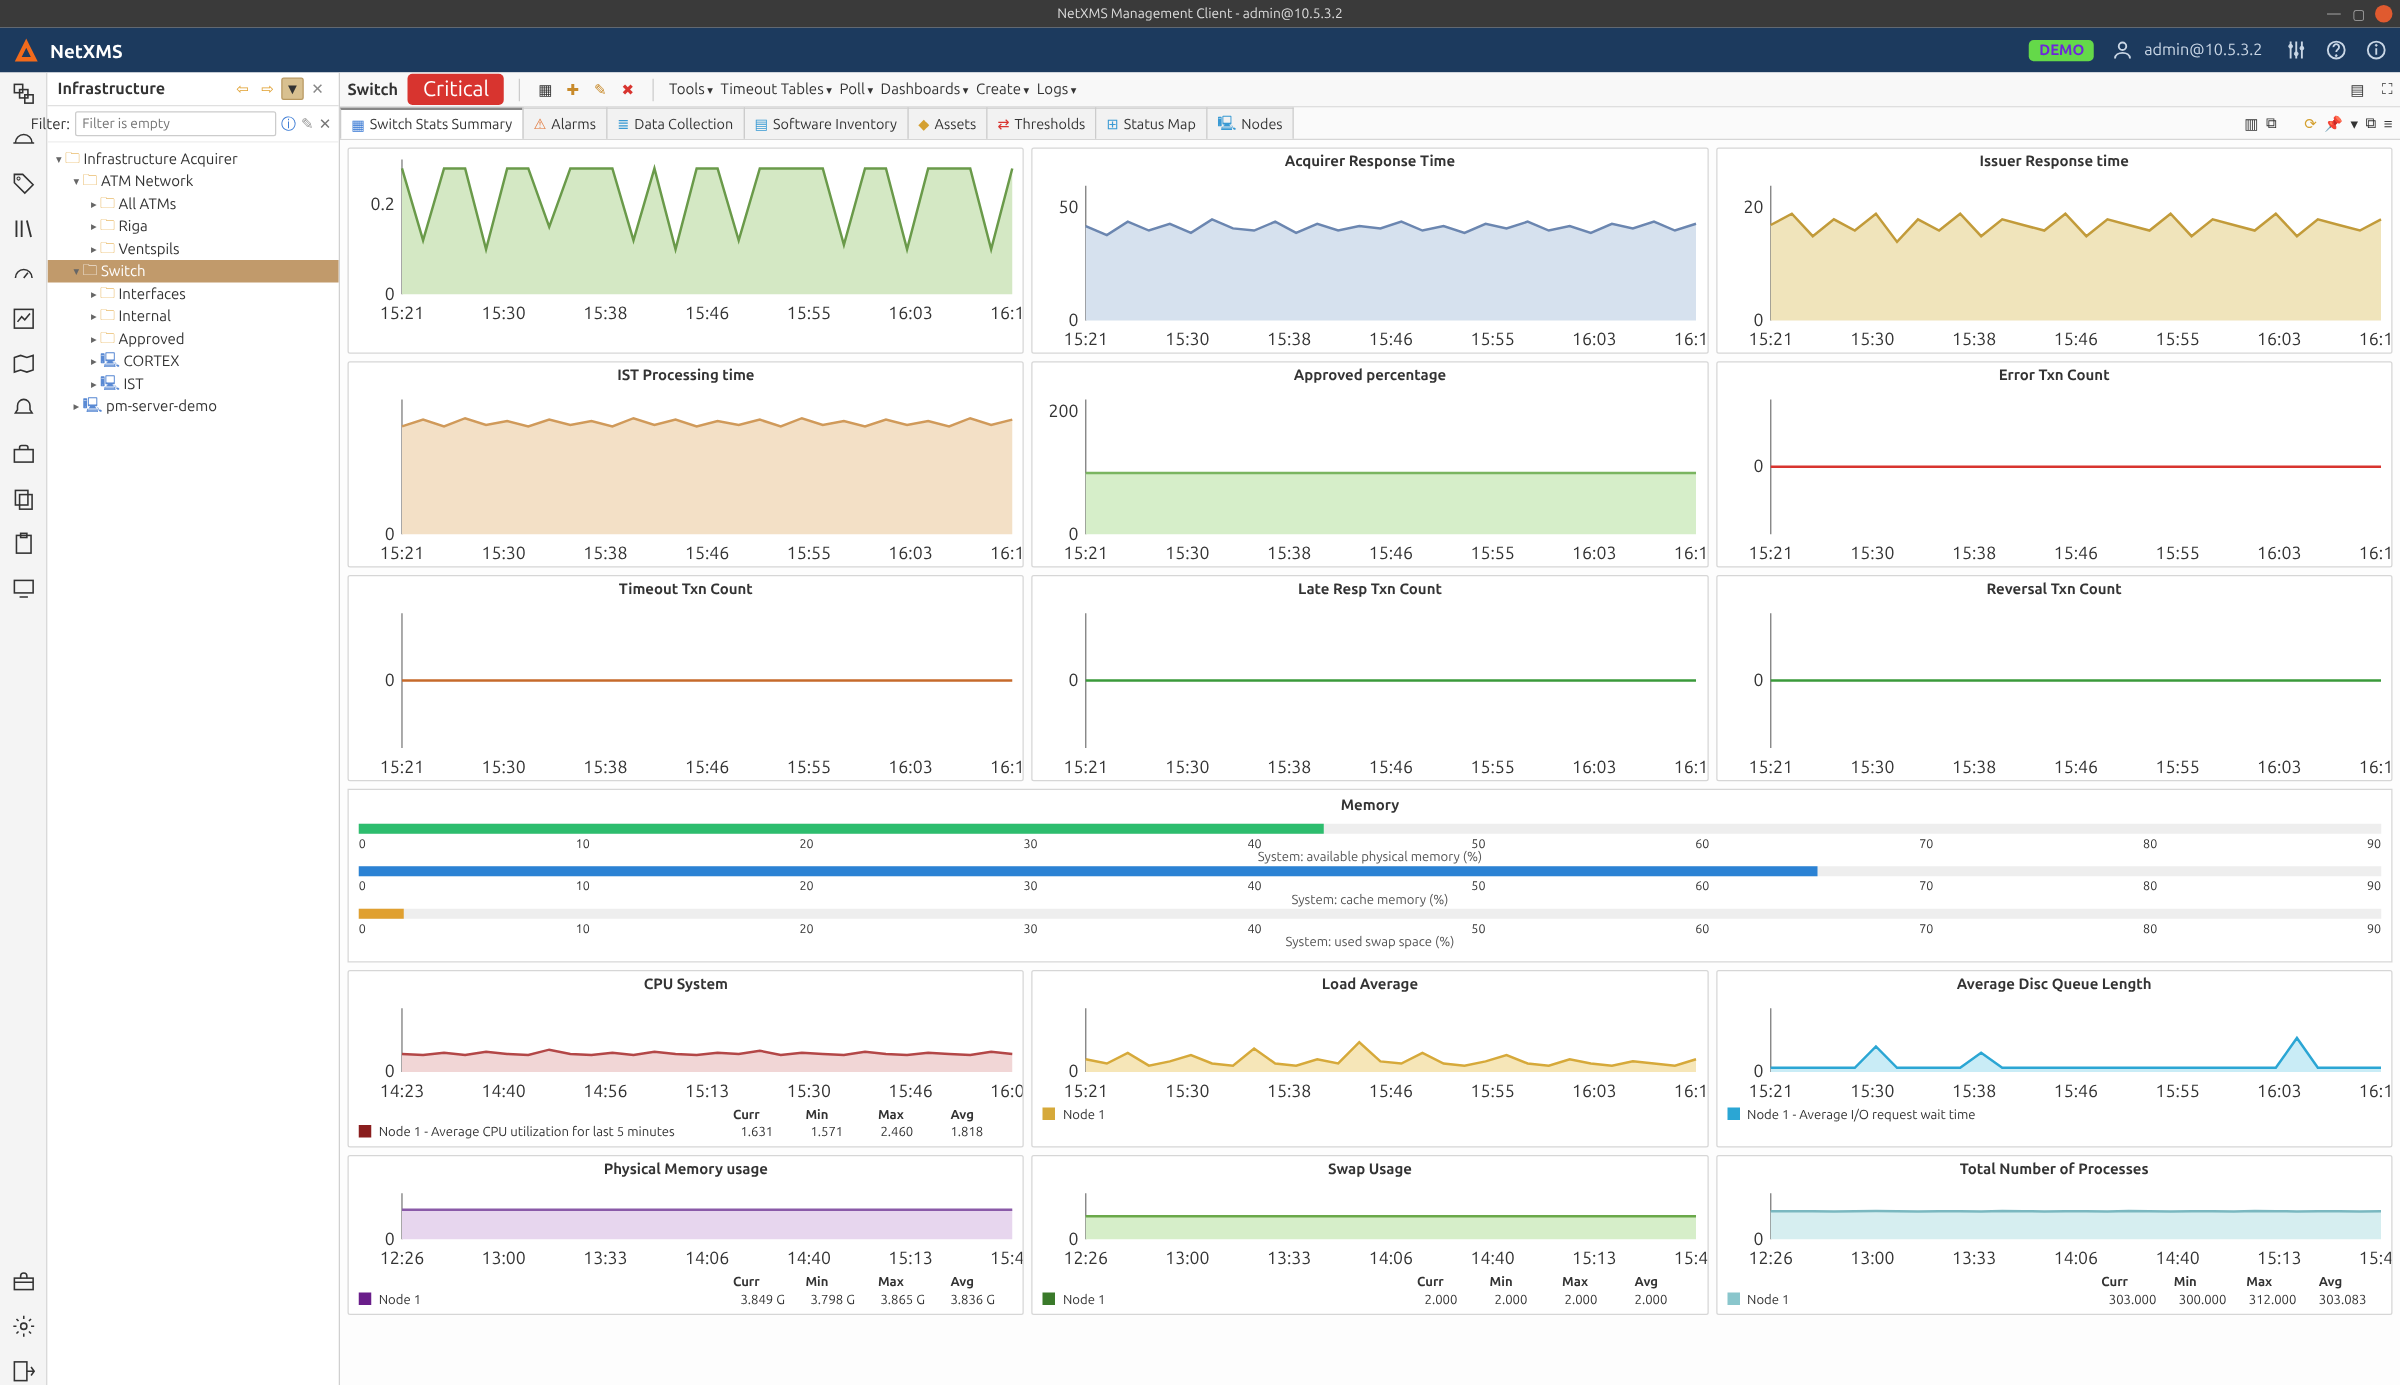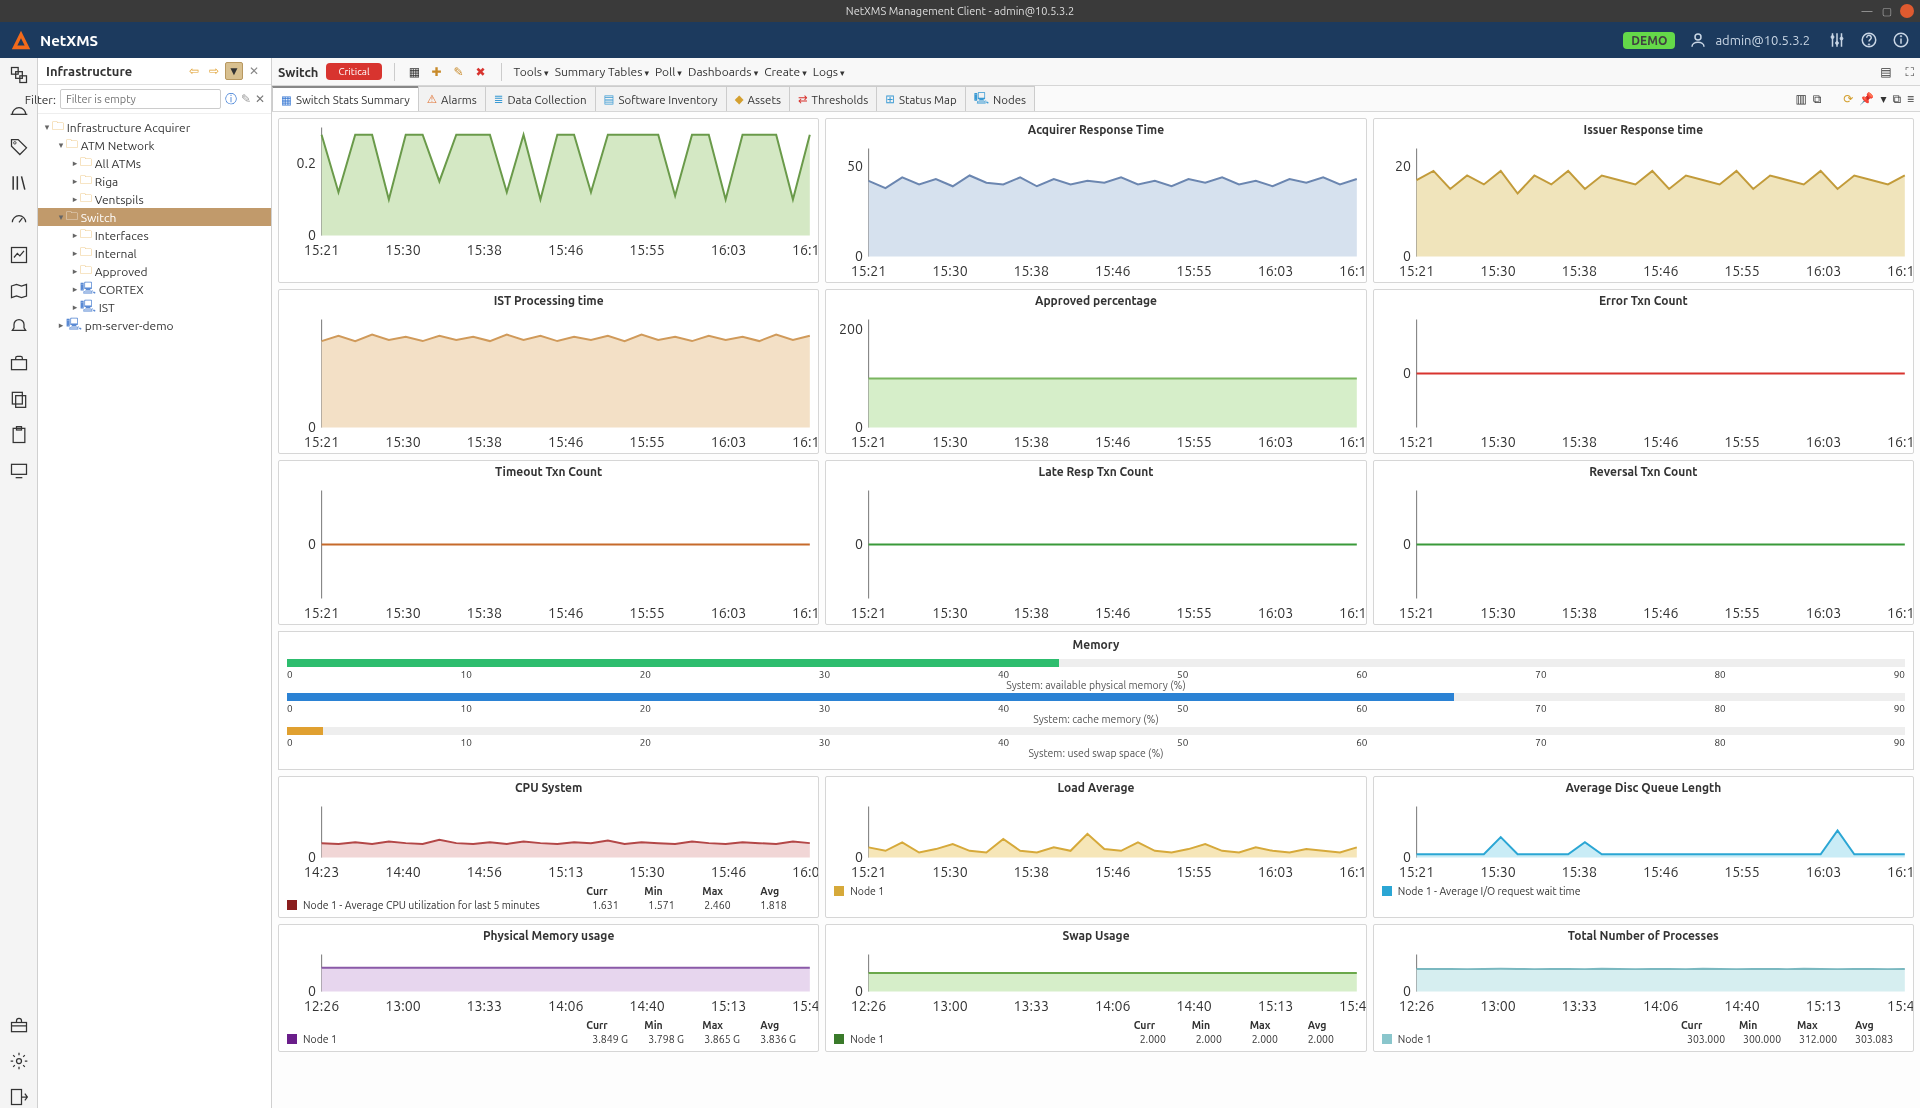--- a/index.html
+++ b/index.html
@@ -5,21 +5,21 @@
 *{box-sizing:border-box;margin:0;padding:0;font-family:Ubuntu,Arial,sans-serif;}
 body{background:#f5f5f5;font-size:12px;color:#333;overflow:hidden;}
 .titlebar{height:22px;background:#3a3a3a;color:#ddd;display:flex;align-items:center;justify-content:center;position:relative;font-size:11px;}
 .titlebar .wc{position:absolute;right:6px;display:flex;gap:6px;align-items:center;}
 .wc span{display:inline-flex;width:14px;height:14px;align-items:center;justify-content:center;color:#aaa;font-size:11px;}
 .wc .close{background:#e05a2f;border-radius:50%;width:14px;height:14px;}
 .appbar{height:36px;background:#1c3a5e;display:flex;align-items:center;padding:0 10px;color:#fff;}
 .logo{width:22px;height:22px;margin-right:8px;}
 .appbar .brand{font-weight:600;font-size:15px;}
 .appbar .spacer{flex:1;}
-.badge-demo{background:#64d949;color:#404040;font-weight:700;padding:2px 8px;border-radius:4px;font-size:12px;margin-right:14px;}
+.badge-demo{background:#64d949;color:#6d28d9;font-weight:700;padding:2px 8px;border-radius:4px;font-size:12px;margin-right:14px;}
 .user{display:flex;align-items:center;gap:8px;color:#c9d6e5;font-size:13px;}
 .user svg,.hdr-ico{width:18px;height:18px;stroke:#c9d6e5;fill:none;}
 .hdr-icons{display:flex;gap:14px;margin-left:18px;align-items:center;}
 .main{display:flex;height:calc(100vh - 58px);}
 .rail{width:38px;background:#f4f4f4;border-right:1px solid #d0d0d0;display:flex;flex-direction:column;align-items:center;padding-top:6px;gap:14px;}
 .rail .ri{width:22px;height:22px;display:flex;align-items:center;justify-content:center;cursor:pointer;}
 .rail .ri svg{stroke:#333;fill:none;width:20px;height:20px;}
 .rail .sep{flex:1;}
 .side{width:234px;background:#fff;border-right:1px solid #d0d0d0;display:flex;flex-direction:column;}
 .side-hd{display:flex;align-items:center;padding:4px 8px;border-bottom:1px solid #e0e0e0;}
@@ -29,21 +29,21 @@
 .side-hd .tb span{width:18px;height:18px;display:inline-flex;align-items:center;justify-content:center;cursor:pointer;}
 .side-filter{display:flex;align-items:center;padding:4px 6px;gap:4px;border-bottom:1px solid #eee;justify-content:flex-end;}
 .side-filter input{flex:1;border:1px solid #ccc;padding:3px 5px;font-size:11px;border-radius:2px;}
 .tree{flex:1;overflow:auto;padding:4px 0;font-size:12px;}
 .tree .node{display:flex;align-items:center;height:18px;padding-left:6px;cursor:pointer;white-space:nowrap;}
 .tree .node .tw{width:10px;text-align:center;color:#666;font-size:9px;}
 .tree .node.sel{background:#c19a6b;color:#fff;}
 .content{flex:1;display:flex;flex-direction:column;background:#fdfdfd;overflow:hidden;}
 .obj-bar{display:flex;align-items:center;height:28px;border-bottom:1px solid #d6d6d6;padding:0 6px;gap:8px;background:#f8f8f8;}
 .obj-bar .name{font-weight:700;font-size:13px;}
-.badge-crit{background:#d8342f;color:#fff;padding:3px 12px;border-radius:4px;font-size:10px;}
+.badge-crit{background:#d8342f;color:#fff;padding:3px 12px;border-radius:4px;font-size:17px;}
 .obj-tb,.menus{display:flex;gap:6px;align-items:center;}
 .obj-tb span{cursor:pointer;width:16px;height:16px;display:inline-flex;align-items:center;justify-content:center;}
 .vsep{width:1px;height:18px;background:#ccc;margin:0 4px;}
 .menus .m{cursor:pointer;font-size:12px;color:#333;}
 .menus .m:after{content:" \25BE";font-size:9px;}
 .tabs{display:flex;height:26px;border-bottom:1px solid #d6d6d6;background:#fafafa;align-items:stretch;}
 .tabs .tab{display:flex;align-items:center;gap:4px;padding:0 8px;border:1px solid #ccc;border-bottom:none;margin-right:-1px;background:#f2f2f2;font-size:11.5px;cursor:pointer;}
 .tabs .tab.sel{background:#fff;border-top:2px solid #888;}
 .tabs .tsp{flex:1;}
 .tabs .ticons{display:flex;gap:6px;align-items:center;padding-right:6px;}
@@ -246,21 +246,21 @@
       <div class="vsep"></div>
       <div class="obj-tb">
         <span>▦</span>
         <span style="color:#c88a2a">✚</span>
         <span style="color:#c88a2a">✎</span>
         <span style="color:#d8342f">✖</span>
       </div>
       <div class="vsep"></div>
       <div class="menus">
         <span class="m">Tools</span>
-        <span class="m">Summary Tables</span>
+        <span class="m">Timeout Tables</span>
         <span class="m">Poll</span>
         <span class="m">Dashboards</span>
         <span class="m">Create</span>
         <span class="m">Logs</span>
       </div>
       <span style="flex:1"></span>
       <span>▤</span>
       <span style="margin-left:6px">⛶</span>
     </div>
 

